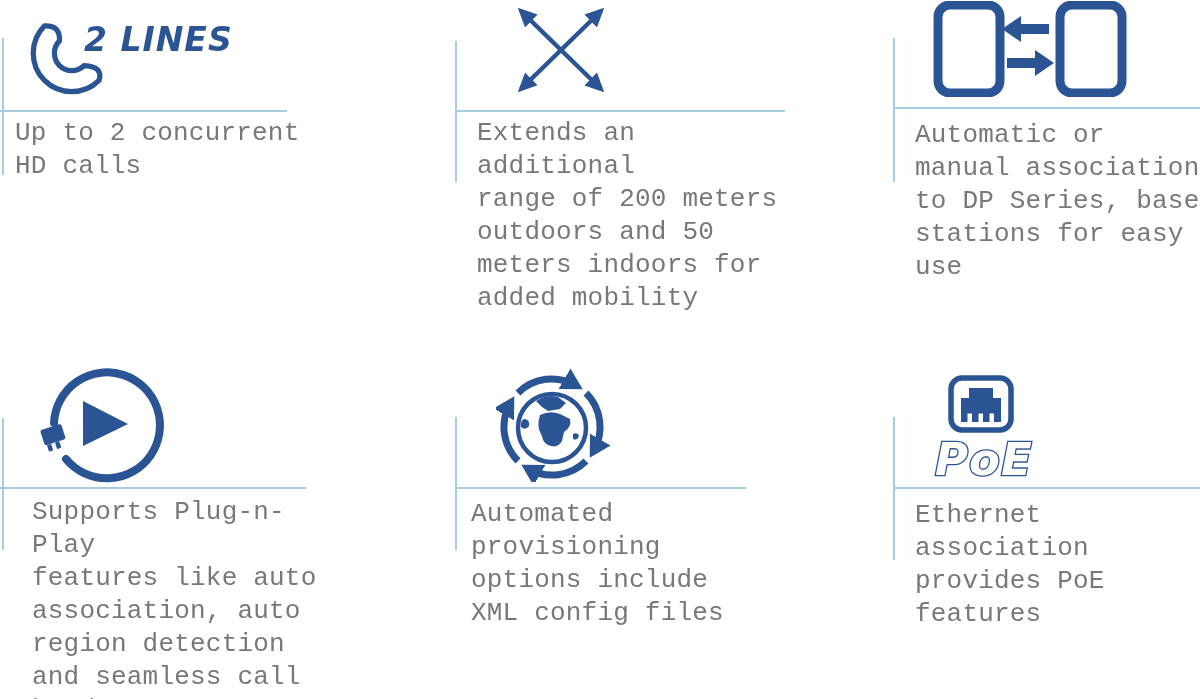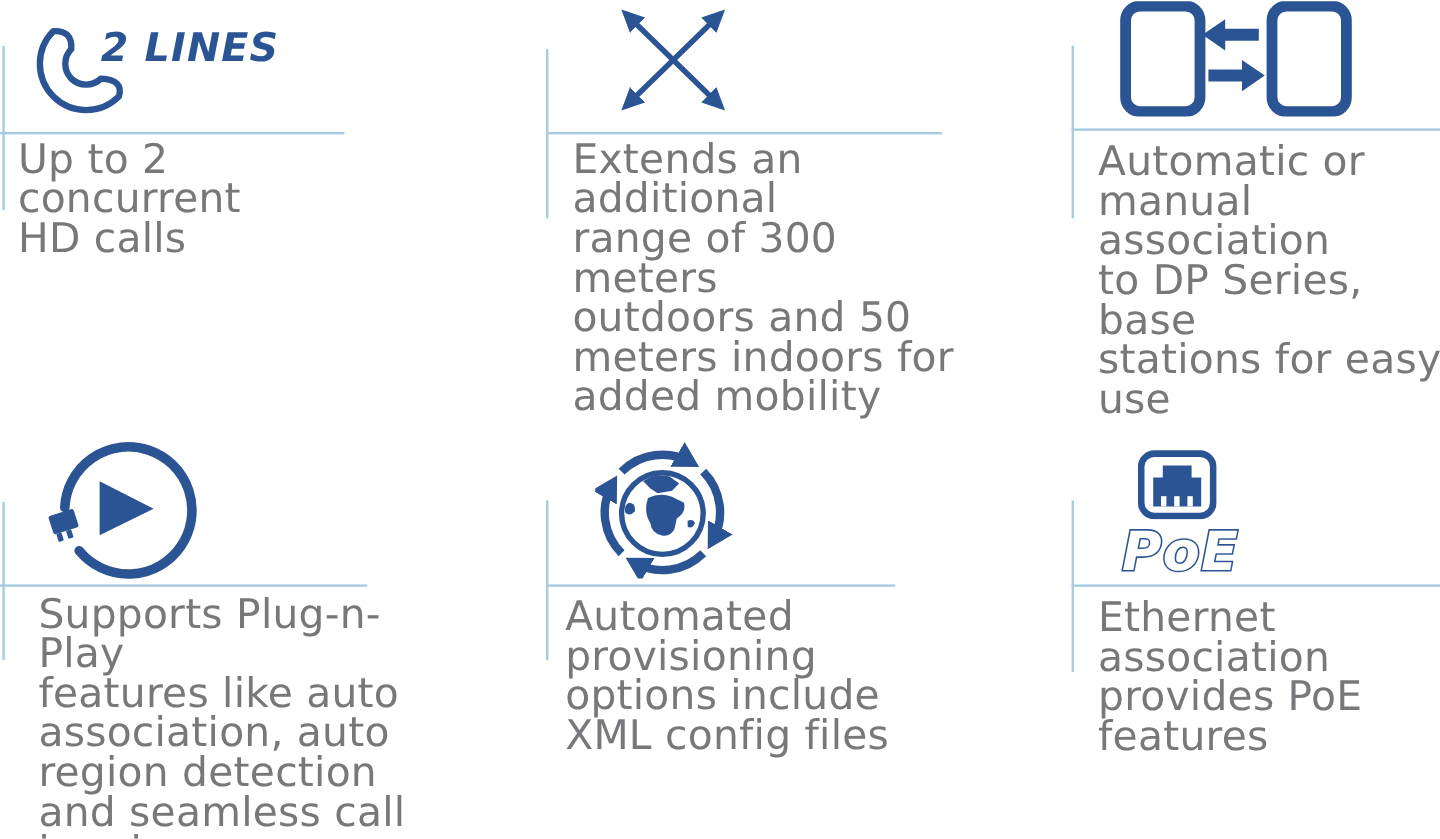--- a/index.html
+++ b/index.html
@@ -4,22 +4,22 @@
 <style>
   html,body{margin:0;padding:0;background:#fff;}
   .canvas{
     position:relative;width:1200px;height:699px;overflow:hidden;background:#fff;
     font-family:"DejaVu Sans","Liberation Sans",sans-serif;
     border-radius:26px;
   }
   .vline{position:absolute;width:2px;background:var(--divider);}
   .hline{position:absolute;height:2px;background:var(--divider);}
   .desc{
-    position:absolute;font-size:34px;line-height:33px;color:var(--textgray);
-    white-space:pre-line;letter-spacing:0.2px;
+    position:absolute;font-size:26px;line-height:33px;color:var(--textgray);
+    white-space:pre-line;letter-spacing:0.2px;font-family:Liberation Mono, monospace;
   }
   .ic{position:absolute;color:var(--accent);}
   .badge-2lines{
     position:absolute;left:84px;top:20px;
     font-style:italic;font-weight:bold;font-size:33px;letter-spacing:1px;
     color:var(--accent);
   }
   
   .f0-v{left:2px;top:38px;height:137px;}
   .f0-h{left:0;top:110px;width:287px;}
@@ -78,21 +78,21 @@
         </marker>
       </defs>
       <g stroke="currentColor" stroke-width="4.5" fill="none">
         <line x1="53" y1="50" x2="13" y2="11" marker-end="url(#m-ex)"></line>
         <line x1="53" y1="50" x2="93" y2="11" marker-end="url(#m-ex)"></line>
         <line x1="53" y1="50" x2="13" y2="89" marker-end="url(#m-ex)"></line>
         <line x1="53" y1="50" x2="93" y2="89" marker-end="url(#m-ex)"></line>
       </g>
     </svg>
     <div class="desc f1-desc">Extends an additional
-range of 300 meters
+range of 200 meters
 outdoors and 50
 meters indoors for
 added mobility</div>
   </section>
 
   <section>
     <div class="vline f2-v"></div>
     <div class="hline f2-h"></div>
     <svg class="ic f2-icon" width="200" height="96" viewBox="0 0 200 96">
       <rect x="10" y="4" width="62" height="88" rx="12" fill="#fff" stroke="currentColor" stroke-width="9"></rect>

